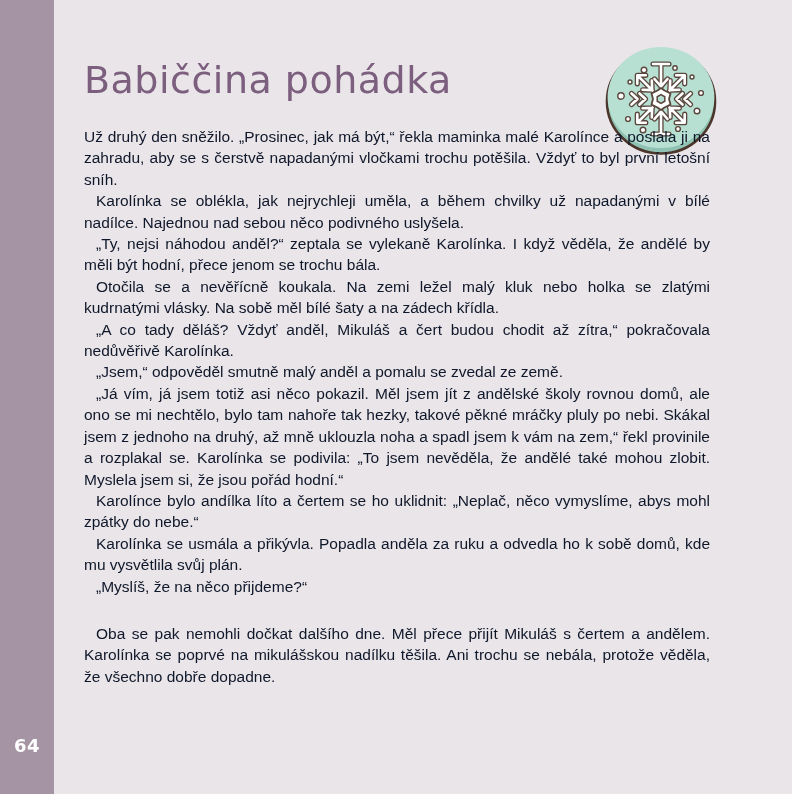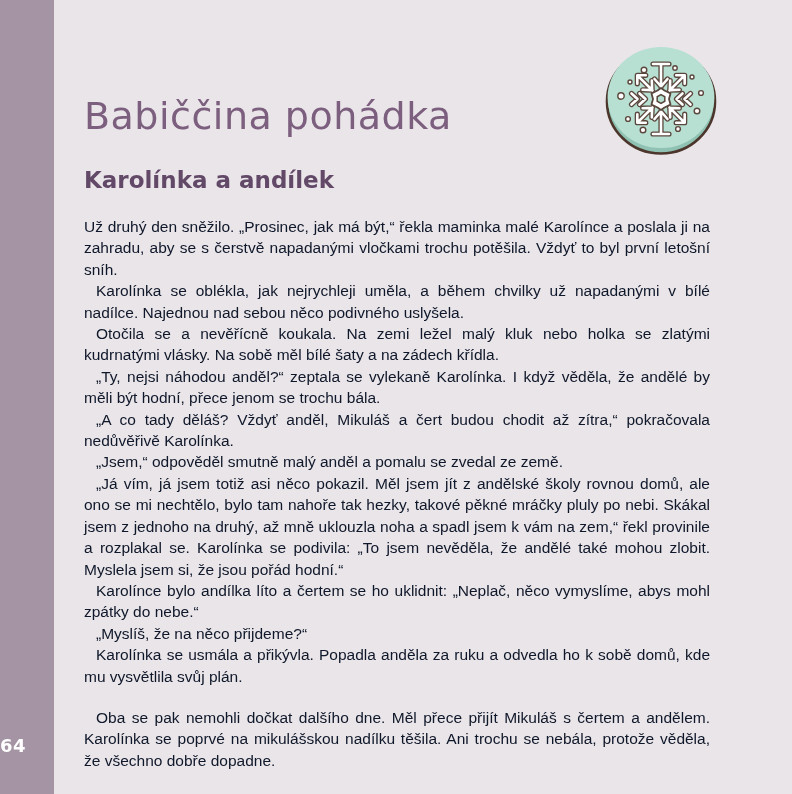--- a/index.html
+++ b/index.html
@@ -15,34 +15,35 @@
   .sidebar {
     position: absolute;
     left: 0; top: 0;
     width: 54px; height: 100%;
     background: #a594a3;
   }
   .page-number {
     position: absolute;
     left: 0; bottom: 38px;
     width: 100%;
+    text-align: center;
     color: #ffffff;
     font-size: 18px;
     font-weight: bold;
     letter-spacing: 0.5px;
     font-family: "DejaVu Sans", sans-serif;
   }
   .content {
     position: absolute;
     left: 84px; top: 0;
     width: 626px;
   }
   .book-title {
     margin: 0;
-    padding-top: 92px;
+    padding-top: 56px;
     font-family: "DejaVu Sans", sans-serif;
     font-weight: 400;
     font-size: 38px;
     line-height: 48px;
     color: #7c5e7e;
     letter-spacing: 0.5px;
   }
   .story-title {
     margin: 0;
     padding-top: 26px;
@@ -54,21 +55,21 @@
   }
   .story-body {
     margin-top: 22px;
     color: #0f172a;
     font-size: 15.5px;
     line-height: 21.4px;
     text-align: justify;
   }
   .story-body p { margin: 0; }
   .story-body p.indent { text-indent: 12px; }
-  .story-body p.gap-top { margin-top: 20px; }
+  .story-body p.gap-top { margin-top: 26px; }
   .cookie-icon {
     position: absolute;
     left: 602px; top: 42px;
     width: 118px; height: 114px;
   }
 </style>
 </head>
 <body>
 
 <div class="page">
@@ -114,30 +115,29 @@
         <circle cx="36" cy="12" r="2.8"></circle>
         <circle cx="-33" cy="20" r="2.4"></circle>
         <circle cx="-18" cy="31" r="2.8"></circle>
         <circle cx="17" cy="30" r="2.4"></circle>
       </g>
     </svg>
   </div>
 
   <div class="content">
     <h1 class="book-title">Babiččina pohádka</h1>
-    <h2 class="story-title">Karolínka a andílek</h2>
 
     <div class="story-body">
       <p>Už druhý den sněžilo. „Prosinec, jak má být,“ řekla maminka malé Karolínce a poslala ji na zahradu, aby se s čerstvě napadanými vločkami trochu potěšila. Vždyť to byl první letošní sníh.</p>
       <p class="indent">Karolínka se oblékla, jak nejrychleji uměla, a během chvilky už napadanými v bílé nadílce. Najednou nad sebou něco podivného uslyšela.</p>
+      <p class="indent">„Ty, nejsi náhodou anděl?“ zeptala se vylekaně Karolínka. I když věděla, že andělé by měli být hodní, přece jenom se trochu bála.</p>
       <p class="indent">Otočila se a nevěřícně koukala. Na zemi ležel malý kluk nebo holka se zlatými kudrnatými vlásky. Na sobě měl bílé šaty a na zádech křídla.</p>
-      <p class="indent">„Ty, nejsi náhodou anděl?“ zeptala se vylekaně Karolínka. I když věděla, že andělé by měli být hodní, přece jenom se trochu bála.</p>
       <p class="indent">„A co tady děláš? Vždyť anděl, Mikuláš a čert budou chodit až zítra,“ pokračovala nedůvěřivě Karolínka.</p>
       <p class="indent">„Jsem,“ odpověděl smutně malý anděl a pomalu se zvedal ze země.</p>
       <p class="indent">„Já vím, já jsem totiž asi něco pokazil. Měl jsem jít z andělské školy rovnou domů, ale ono se mi nechtělo, bylo tam nahoře tak hezky, takové pěkné mráčky pluly po nebi. Skákal jsem z jednoho na druhý, až mně uklouzla noha a spadl jsem k vám na zem,“ řekl provinile a rozplakal se. Karolínka se podivila: „To jsem nevěděla, že andělé také mohou zlobit. Myslela jsem si, že jsou pořád hodní.“</p>
       <p class="indent">Karolínce bylo andílka líto a čertem se ho uklidnit: „Neplač, něco vymyslíme, abys mohl zpátky do nebe.“</p>
+      <p class="indent">Karolínka se usmála a přikývla. Popadla anděla za ruku a odvedla ho k sobě domů, kde mu vysvětlila svůj plán.</p>
       <p class="indent">„Myslíš, že na něco přijdeme?“</p>
-      <p class="indent">Karolínka se usmála a přikývla. Popadla anděla za ruku a odvedla ho k sobě domů, kde mu vysvětlila svůj plán.</p>
       <p class="indent gap-top">Oba se pak nemohli dočkat dalšího dne. Měl přece přijít Mikuláš s čertem a andělem. Karolínka se poprvé na mikulášskou nadílku těšila. Ani trochu se nebála, protože věděla, že všechno dobře dopadne.</p>
     </div>
   </div>
 
 </div>
 
 </body></html>

